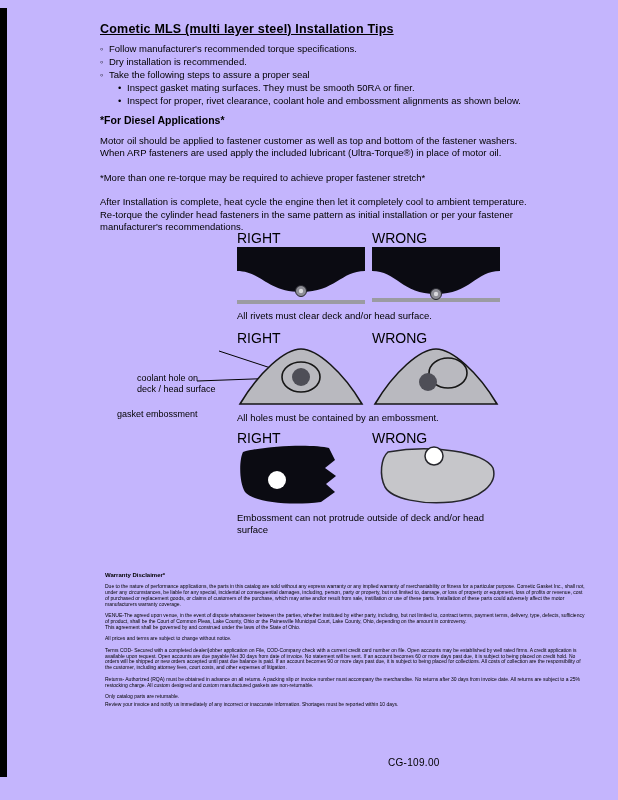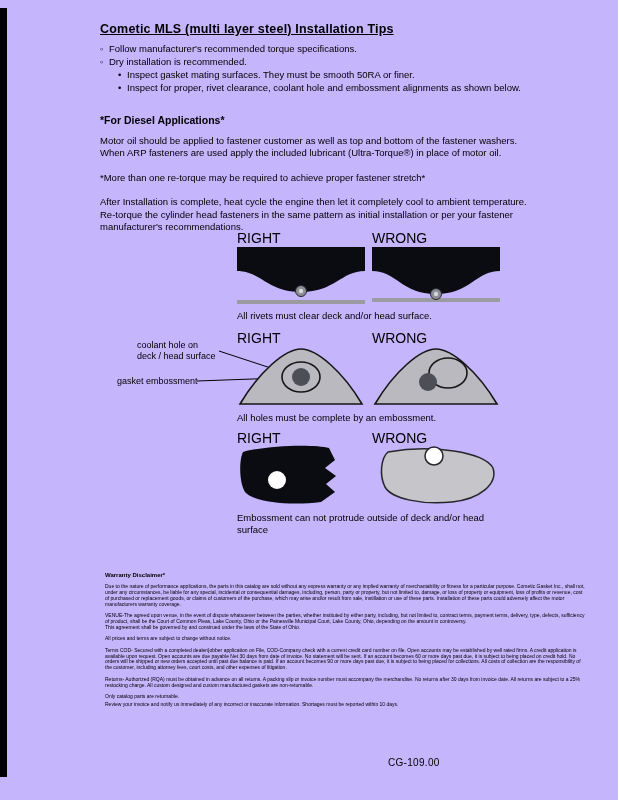--- a/index.html
+++ b/index.html
@@ -11,41 +11,42 @@
   .tip::before{content:"◦";position:absolute;left:0;top:0;}
   .tip.sub{margin-left:18px;}
   .tip.sub::before{content:"•";}
   .diesel{position:absolute;left:100px;top:114px;width:438px;font-size:9.5px;line-height:12.5px;}
   .diesel h2{font-size:10.5px;font-weight:bold;margin:0 0 8px 0;}
   .diesel p{margin:0 0 12px 0;}
   .dlab{position:absolute;width:128px;text-align:left;font-size:14px;}
   .dpanel{position:absolute;width:128px;}
   .dpanel svg{display:block;width:100%;height:100%;}
   .dcap{position:absolute;left:237px;font-size:9.5px;line-height:12px;}
-  .ann{position:absolute;font-size:9px;line-height:11px;}
+  .ann{position:absolute;font-size:9px;line-height:11px;margin-top:33px;}
   .annlines{position:absolute;left:195px;top:344px;width:112px;height:46px;}
   .warranty{position:absolute;left:105px;top:573px;width:482px;font-size:5px;line-height:5.9px;}
   .warranty h3{font-size:6px;font-weight:bold;margin:0 0 5px 0;}
   .warranty p{margin:0 0 5.5px 0;}
   .warranty p.tight{margin-bottom:0;}
   .warranty p.semi{margin-bottom:2px;}
   .footer{position:absolute;left:388px;top:757px;font-size:10px;letter-spacing:.3px;}
 </style>
 </head>
 <body>
 
 <div class="page">
 
   <div class="spine"></div>
 
   <h1 class="title">Cometic MLS (multi layer steel) Installation Tips</h1>
 
   <div class="tips">
     <div class="tip">Follow manufacturer's recommended torque specifications.</div>
     <div class="tip">Dry installation is recommended.</div>
+    <div class="tip">Take the following steps to assure a proper seal</div>
     <div class="tip sub">Inspect gasket mating surfaces.  They must be smooth 50RA or finer.</div>
     <div class="tip sub">Inspect for proper, rivet clearance, coolant hole and embossment alignments as shown below.</div>
   </div>
 
   <div class="diesel">
     <h2>*For Diesel Applications*</h2>
     <p>Motor oil should be applied to fastener customer as well as top and bottom of the fastener washers. When ARP fasteners are used apply the included lubricant (Ultra-Torque®) in place of motor oil.</p>
     <p>*More than one re-torque may be required to achieve proper fastener stretch*</p>
     <p>After Installation is complete, heat cycle the engine then let it completely cool to ambient temperature. Re-torque the cylinder head fasteners in the same pattern as initial installation or per your fastener manufacturer's recommendations.</p>
   </div>
@@ -94,21 +95,21 @@
     </svg>
   </div>
   <div class="dpanel" style="left:372px;top:344px;height:62px;">
     <svg viewBox="0 0 128 62">
       <path d="M3 60 C22 28 48 5 64 5 C80 5 106 28 125 60 Z" fill="#b9b9bf" stroke="#161616" stroke-width="1.6"></path>
       <ellipse cx="76" cy="29" rx="19" ry="15" fill="none" stroke="#161616" stroke-width="1.6"></ellipse>
       <circle cx="56" cy="38" r="9" fill="#4e4e57"></circle>
     </svg>
   </div>
 
-  <div class="dcap" style="top:412px;">All holes must be complete by an embossment.</div>
+  <div class="dcap" style="top:412px;">All holes must be contained by an embossment.</div>
 
   <div class="dlab" style="left:237px;top:430px;">RIGHT</div>
   <div class="dlab" style="left:372px;top:430px;">WRONG</div>
 
   <div class="dpanel" style="left:237px;top:444px;height:62px;">
     <svg viewBox="0 0 128 62">
       <path d="M6 8 C30 1 78 0 92 4 L98 16 L88 24 L99 32 L89 40 L98 48 L84 58 C52 62 16 58 8 48 C2 38 2 16 6 8 Z" fill="#0b0b12"></path>
       <circle cx="40" cy="36" r="9" fill="#ffffff"></circle>
     </svg>
   </div>

